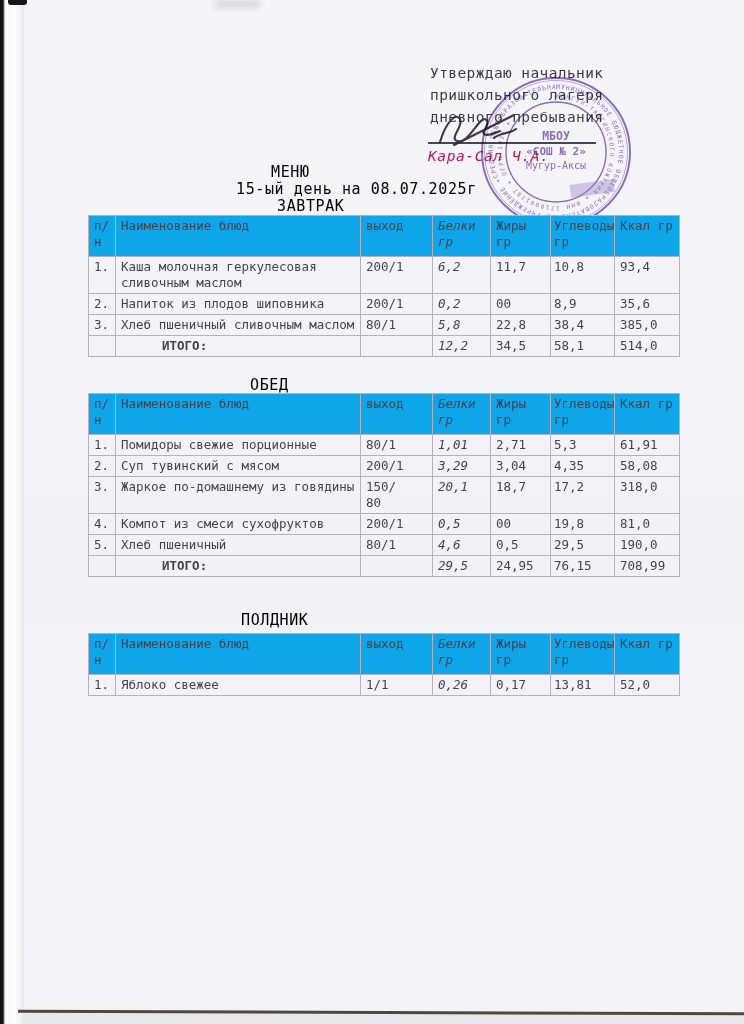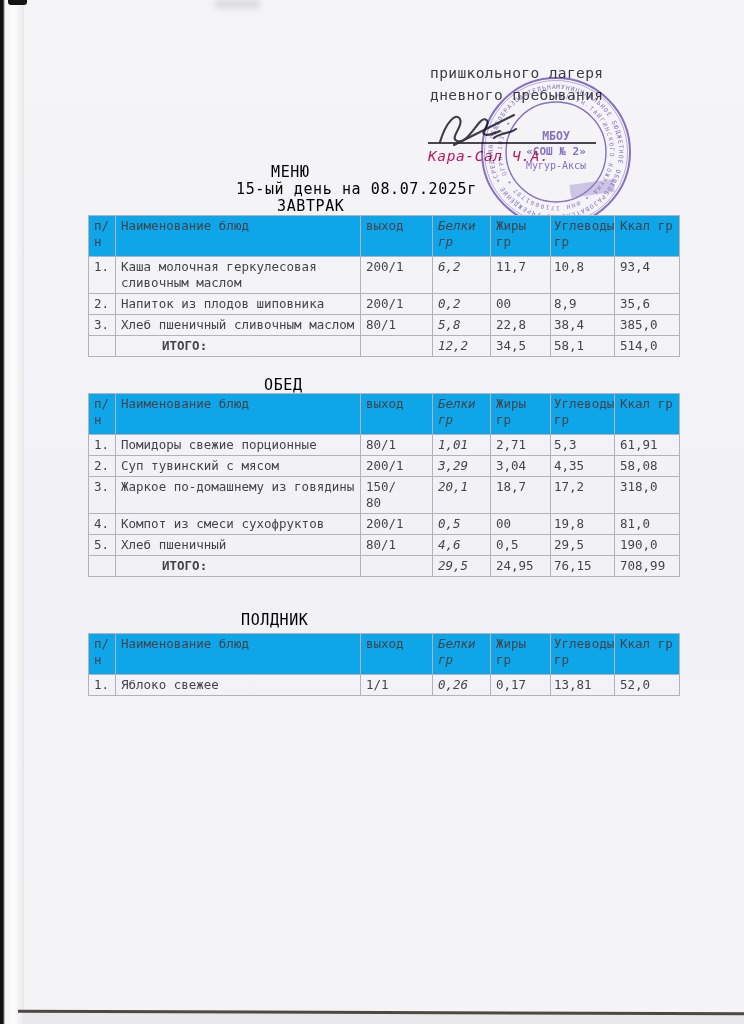--- a/index.html
+++ b/index.html
@@ -32,21 +32,21 @@
 
   
   .stamp { position:absolute; left:478px; top:74px; width:156px; height:156px;
     opacity:0.88; mix-blend-mode:multiply; pointer-events:none; }
 
   
   .t-line { position:absolute; font-size:15px; letter-spacing:0.6px; color:#000000; white-space:nowrap; }
   #menu-title    { left:271px; top:163px; }
   #menu-subtitle { left:236px; top:180px; }
   #label-breakfast { left:277px; top:197px; }
-  #label-lunch     { left:264px; top:376px; }
+  #label-lunch     { left:250px; top:376px; }
   #label-snack     { left:241px; top:611px; }
 
   
   .menu-table { position:absolute; left:88px; width:591px; border-collapse:collapse;
     table-layout:fixed; font-size:12.5px; line-height:16px; color:#43434b; }
   #table-0 { top:215px; } #table-1 { top:393px; } #table-2 { top:633px; }
   .menu-table th, .menu-table td { border:1px solid #b2b2bb; padding:2px 3px 2px 5px;
     text-align:left; vertical-align:top; font-weight:normal; white-space:pre-line;
     overflow:hidden; }
   .menu-table th { height:41px; background:#0ea5e9; }
@@ -64,20 +64,21 @@
 </head>
 <body>
 
 <div id="scene">
   <div class="paper"></div>
   <div class="scan-strip"></div>
   <div class="corner-mark"></div>
   <div class="top-smudge"></div>
 
   <div class="approval doc-text">
+    <div>Утверждаю начальник</div>
     <div>пришкольного лагеря</div>
     <div>дневного пребывания</div>
   </div>
 
   <div class="sig-area">
     <svg class="sig-svg" width="100" height="42" viewBox="0 0 100 42">
       <g fill="none" stroke="#2f2b38" stroke-width="2.1" stroke-linecap="round" opacity="0.92">
         <path d="M6,34 C12,14 22,4 26,11 C30,18 15,30 23,33 C31,36 39,22 45,15 C51,8 57,12 51,21 C45,30 57,27 66,23"></path>
         <path d="M20,37 L80,7"></path>
         <path d="M60,30 C68,24 76,26 82,21"></path>

